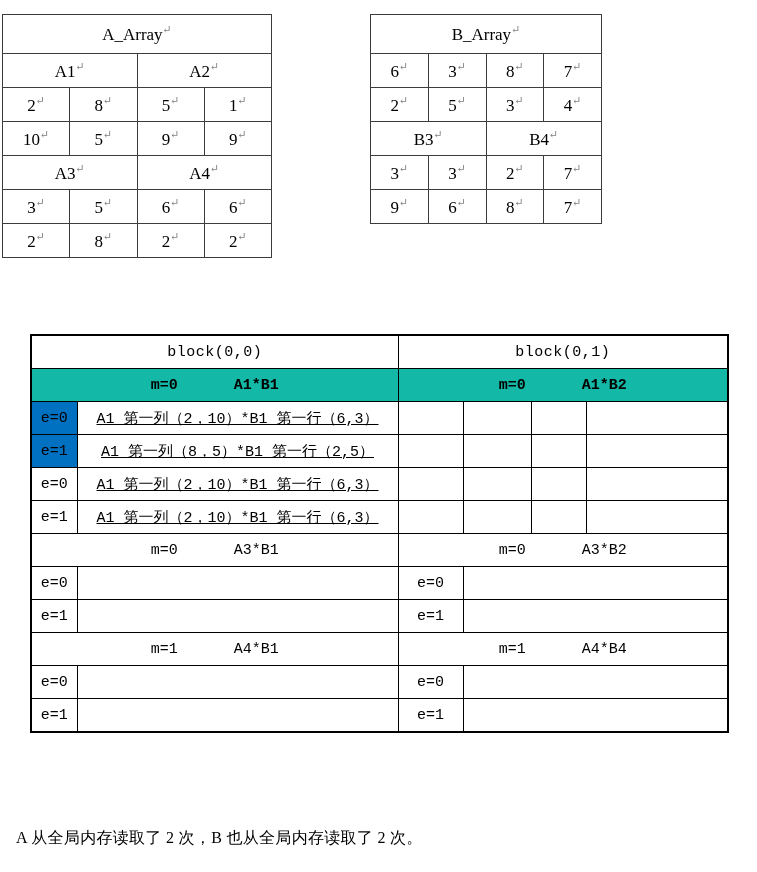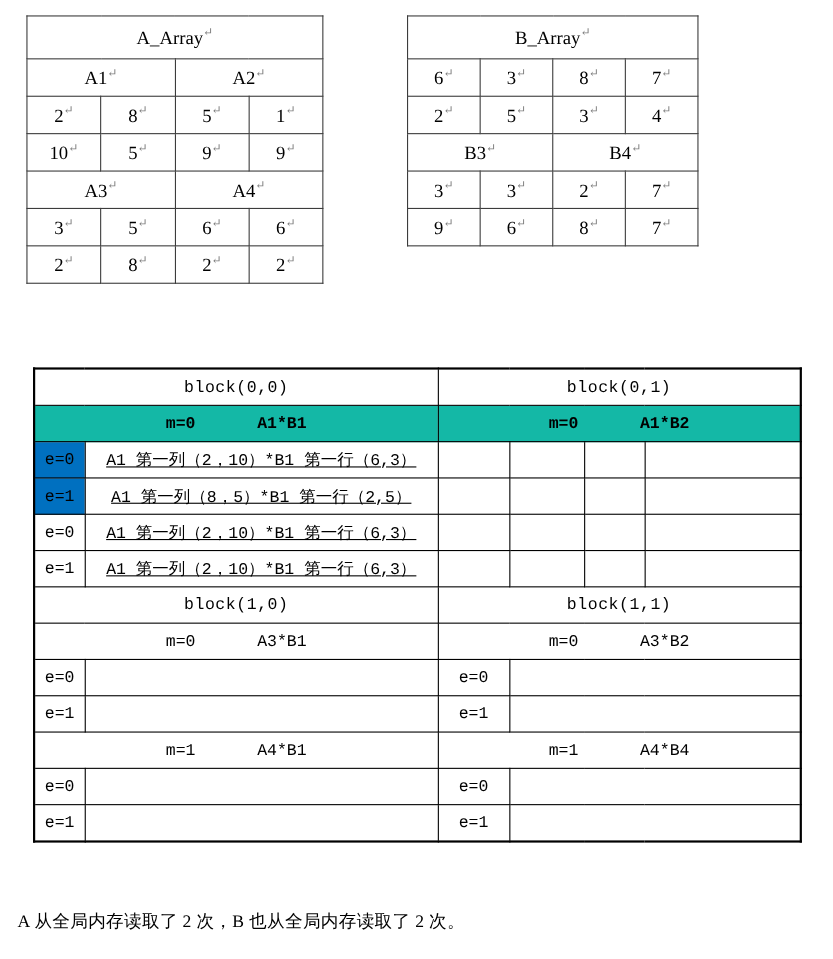--- a/index.html
+++ b/index.html
@@ -27,28 +27,28 @@
     vertical-align: middle;
     padding: 0;
     font-family: "Liberation Serif", "DejaVu Serif", serif;
   }
 
   
   .arr-wrap {
     position: absolute;
     top: 14px;
   }
-  #a-array-wrap { left: 24px; }
+  #a-array-wrap { left: 2px; }
   #b-array-wrap { left: 370px; }
 
   table.arr {
     width: 270px;
     border: 1px solid #000;
   }
-  #b-array { width: 265px; }
+  #b-array { width: 232px; }
 
   table.arr td {
     height: 33px;
     font-size: 17px;
     border-color: #3c3c3c;
   }
   table.arr tr.title-row td {
     height: 38px;
     font-size: 17px;
   }
@@ -251,24 +251,20 @@
     </tr>
     <tr>
       <td class="etag">e=1</td>
       <td class="detail">A1 第一列（2，10）*B1 第一行（6,3）</td>
       <td></td>
       <td></td>
       <td></td>
       <td></td>
     </tr>
 
-    <tr>
-      <td class="block-hdr" colspan="2">block(1,0)</td>
-      <td class="block-hdr" colspan="4">block(1,1)</td>
-    </tr>
 
     <tr>
       <td class="mrow" colspan="2"><span>m=0</span><span class="mspace"></span><span>A3*B1</span></td>
       <td class="mrow" colspan="4"><span>m=0</span><span class="mspace"></span><span>A3*B2</span></td>
     </tr>
     <tr>
       <td class="etag">e=0</td>
       <td class="detail"></td>
       <td class="etag">e=0</td>
       <td colspan="3"></td>

